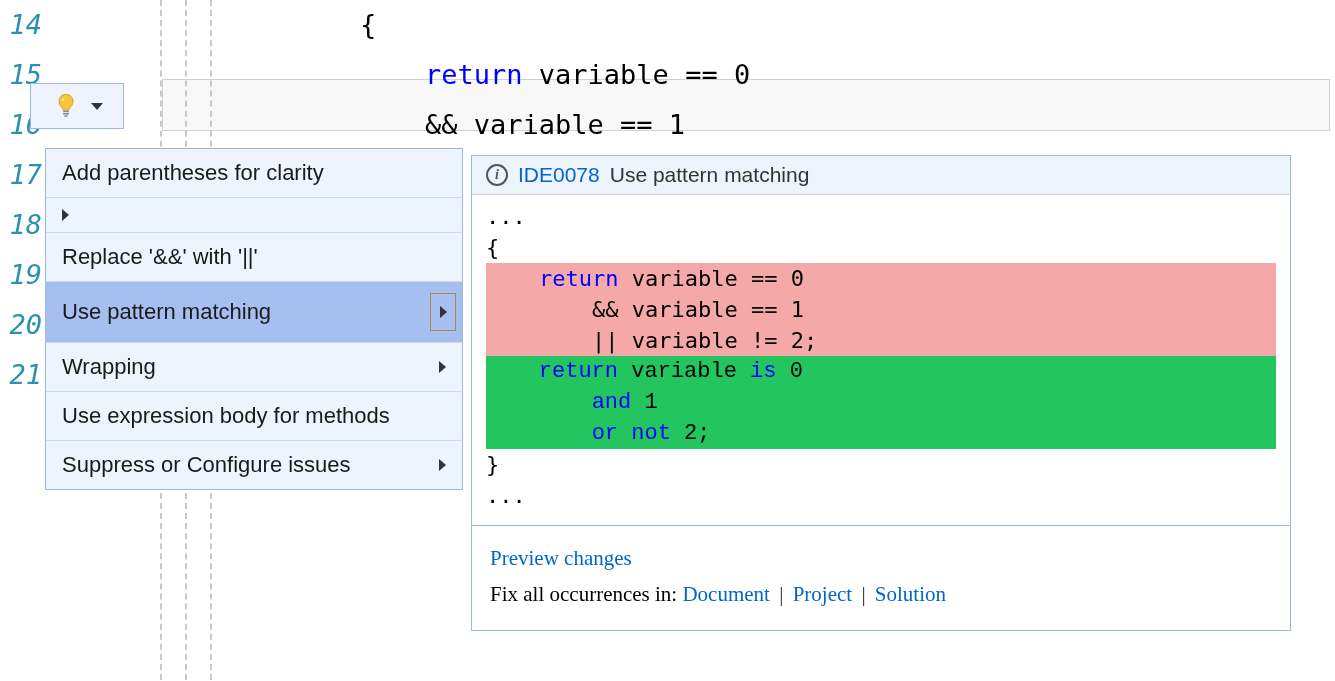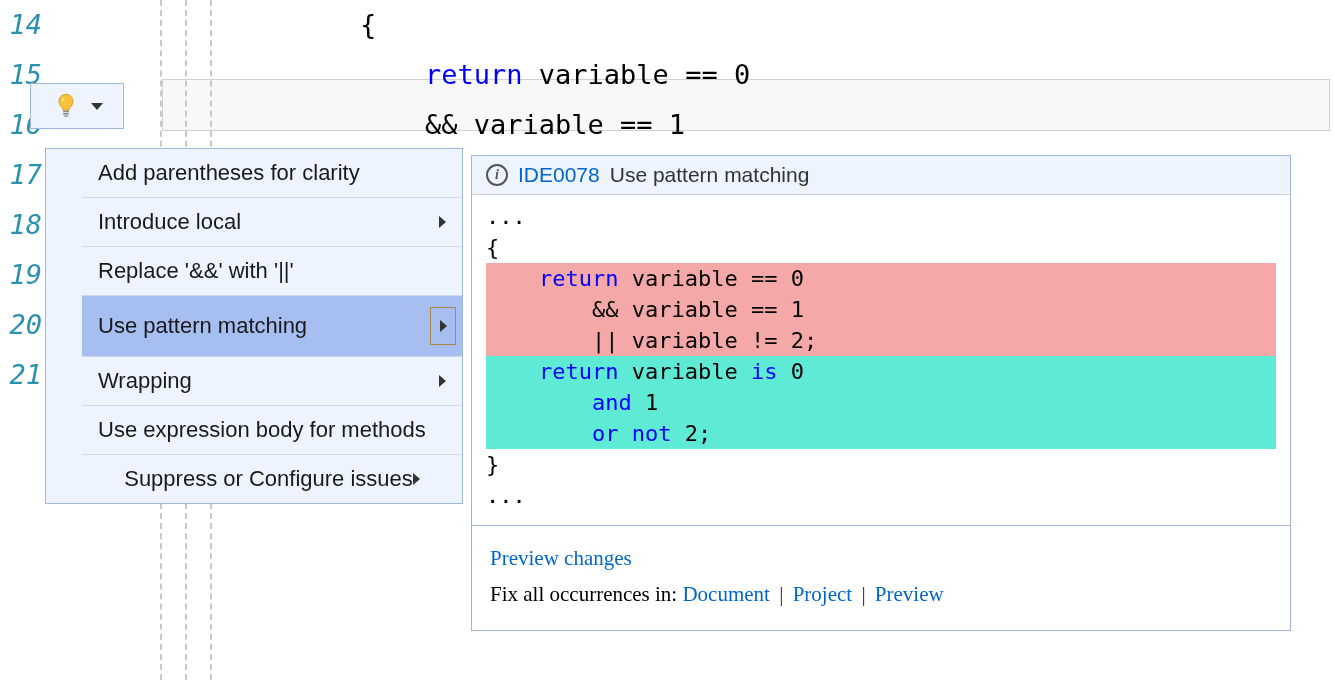--- a/index.html
+++ b/index.html
@@ -97,31 +97,30 @@
     .context-menu {
       position: absolute;
       left: 45px;
       top: 148px;
       width: 418px;
       background: #edf4fe;
       border: 1px solid #9cb8e0;
       z-index: 20;
       font-size: 22px;
       color: #1a1a1a;
-      padding-left: 36px;
     }
     .menu-item {
       padding: 11px 16px;
       cursor: pointer;
       display: flex;
       justify-content: space-between;
       align-items: center;
       border-bottom: 1px solid #c8dbf2;
     }
-    .menu-item:last-child { border-bottom: none; justify-content: center; }
+    .menu-item:last-child { border-bottom: none; }
     .menu-item.selected {
       background: #a6bef0;
     }
     .menu-arrow {
       width: 0;
       height: 0;
       border-top: 6px solid transparent;
       border-bottom: 6px solid transparent;
       border-left: 7px solid #333;
     }
@@ -180,21 +179,22 @@
       padding: 6px 14px 14px 14px;
       line-height: 31px;
     }
     .diff-line {
       white-space: pre;
     }
     .diff-removed {
       background: #f5a8a8;
     }
     .diff-added {
-      background: #5eead4;
+      background: #22c55e;
+      font-family: Liberation Mono, monospace;
     }
     .preview-footer {
       border-top: 1px solid #9cb8e0;
       padding: 14px 18px 18px 18px;
       font-size: 21px;
       line-height: 36px;
       font-family: Liberation Serif, serif;
     }
     .link { color: #0066cc; cursor: pointer; }
     .sep { color: #333; margin: 0 4px; }
@@ -236,21 +236,20 @@
     <path fill="#fff" opacity="0.6" d="M10 5c-1 0.6-1.6 1.6-1.7 2.8 l1.3 0.2 c0.1-0.9 0.5-1.6 1.2-2 z"></path>
   </svg>
   <div class="dropdown-caret"></div>
 </div>
 
 <div class="context-menu">
   <div class="menu-item">
     <span>Add parentheses for clarity</span>
   </div>
   <div class="menu-item">
-    <span>Introduce local</span>
     <div class="menu-arrow"></div>
   </div>
   <div class="menu-item">
     <span>Replace '&amp;&amp;' with '||'</span>
   </div>
   <div class="menu-item selected">
     <span>Use pattern matching</span>
     <div class="menu-arrow-box">
       <div class="menu-arrow"></div>
     </div>
@@ -284,16 +283,16 @@
     <div class="diff-line diff-added"><span>        </span><span class="kw-blue">and</span><span> 1</span></div>
     <div class="diff-line diff-added"><span>        </span><span class="kw-blue">or</span><span class="kw-blue"> not</span><span> 2;</span></div>
     <div class="diff-line">}</div>
     <div class="diff-line">...</div>
   </div>
   <div class="preview-footer">
     <div>
       <span class="link">Preview changes</span>
     </div>
     <div>
-      <span>Fix all occurrences in: </span><span class="link">Document</span><span class="sep"> | </span><span class="link">Project</span><span class="sep"> | </span><span class="link">Preview</span>
+      <span>Fix all occurrences in: </span><span class="link">Document</span><span class="sep"> | </span><span class="link">Project</span><span class="sep"> | </span><span class="link">Solution</span>
     </div>
   </div>
 </div>
 
 </body></html>

